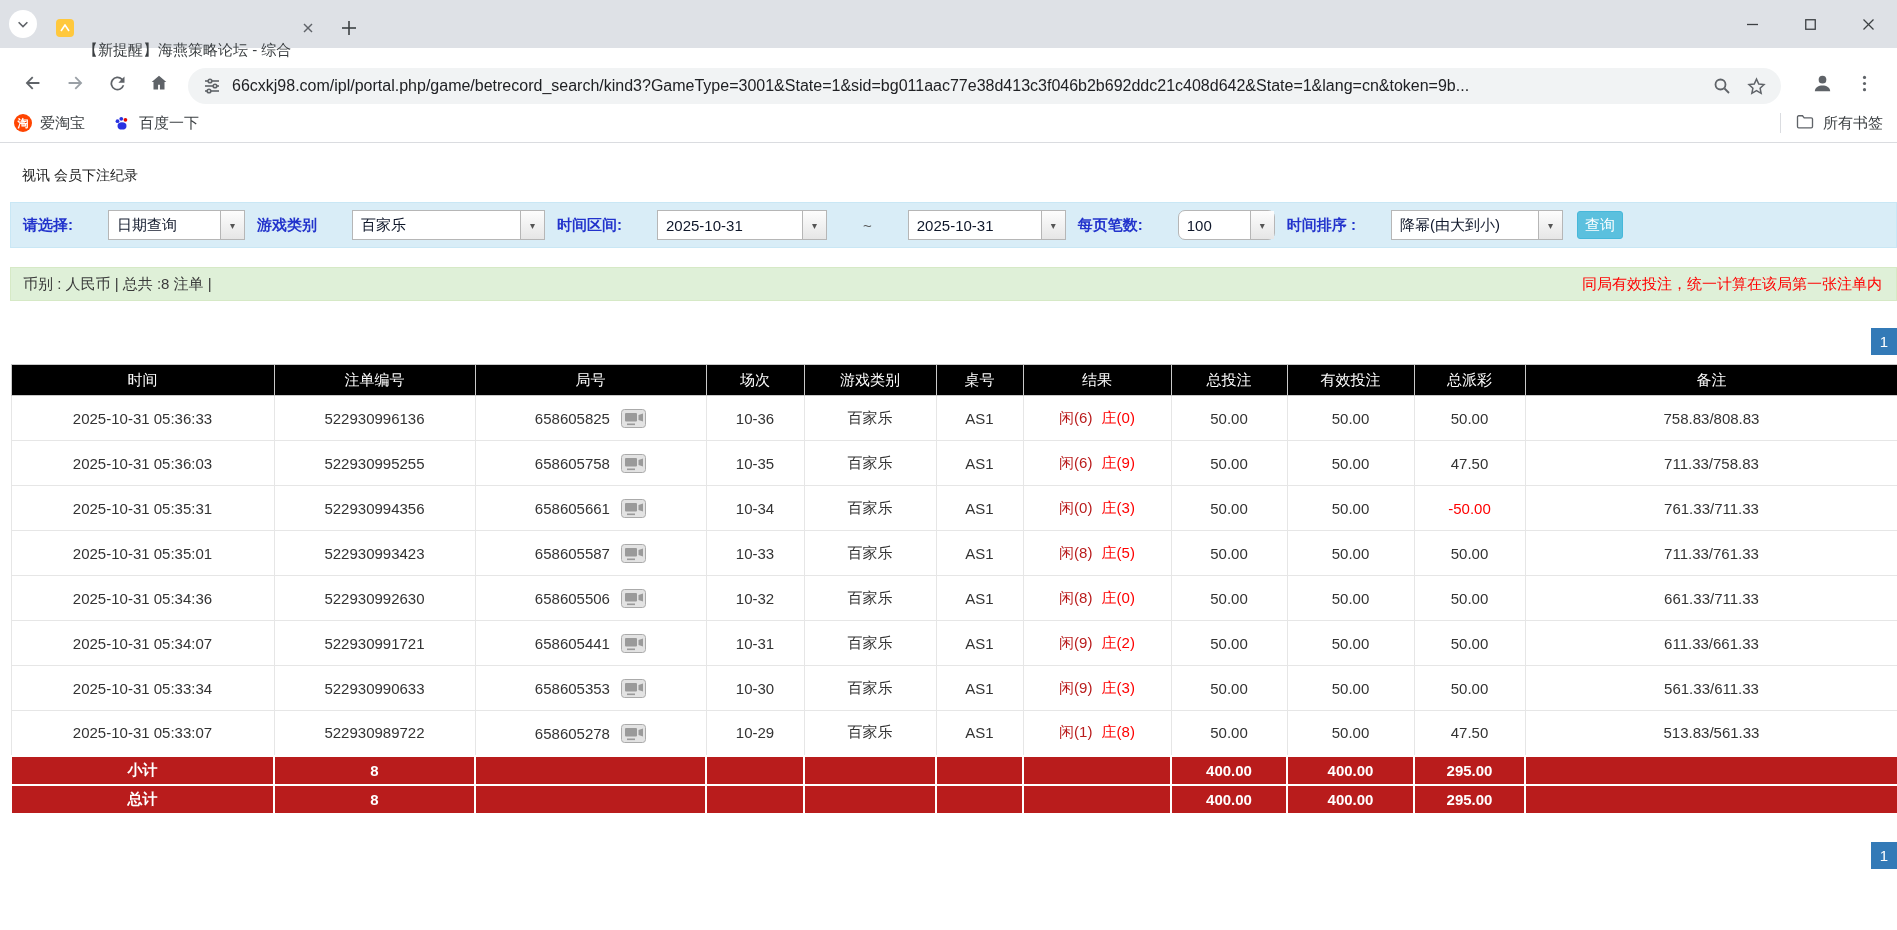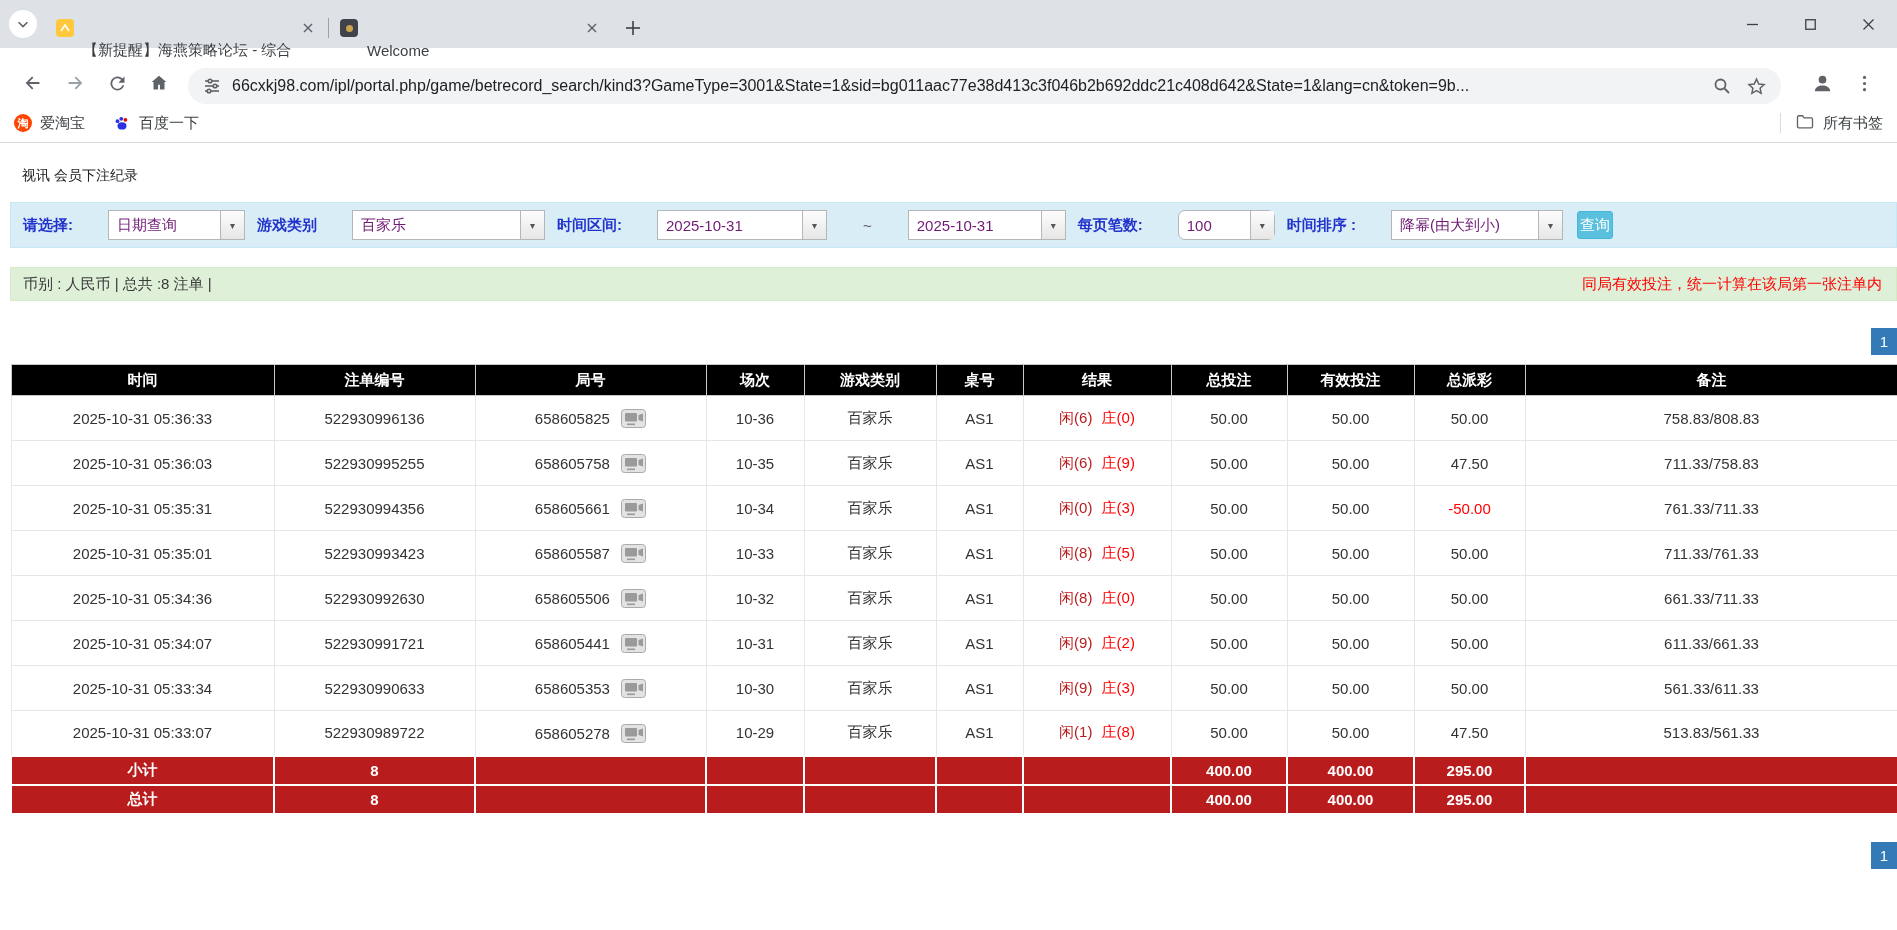--- a/index.html
+++ b/index.html
@@ -46,41 +46,41 @@
   .bm-sep { width:1px; height:20px; background:#dadce0; margin-right:14px; }
 
   
   .page-title { margin:24px 0 0 22px; font-size:14px; font-weight:500; color:#222; }
 
   .filter-bar { margin:17px 0 0 10px; height:46px; background:#d9edf7; border:1px solid #c9e7f5;
     display:flex; align-items:center; padding:0 12px; }
   .fgroup { display:flex; align-items:center; margin-right:12px;gap:28px; }
   .flabel { color:#2233cc; font-weight:bold; font-size:15px; margin-right:7px; white-space:nowrap; }
   .combo { display:flex; align-items:stretch; height:30px; background:#fff; border:1px solid #b6b6b6; }
-  .combo .val { padding:0 8px; font-size:15px; color:#701a75; display:flex; align-items:center; flex:1;
+  .combo .val { padding:0 8px; font-size:15px; color:#0f172a; display:flex; align-items:center; flex:1;
     white-space:nowrap; overflow:hidden; }
   .combo .arrow { width:24px; border-left:1px solid #b6b6b6; background:linear-gradient(#fdfdfd,#e6e6e6);
     display:flex; align-items:center; justify-content:center; color:#555; font-size:10px; }
   .w-select1 { width:137px; } .w-select2 { width:193px; } .w-date1 { width:170px; } .w-date2 { width:158px; }
   .w-pagesize { width:97px;border-radius:7px; } .w-sort { width:172px; }
   .tilde { margin:0 8px; color:#555; font-size:15px; }
-  .search-btn { width:36px; height:28px; background:#5bc0de; border:1px solid #46b8da; border-radius:3px;
+  .search-btn { width:46px; height:28px; background:#5bc0de; border:1px solid #46b8da; border-radius:3px;
     color:#fff; font-size:15px; display:flex; align-items:center; justify-content:center; margin-left:2px; }
 
   .summary-bar { margin:19px 0 0 10px; height:34px; background:#dff0d8; border:1px solid #d6e9c6;
     display:flex; align-items:center; padding:0 12px; font-size:15px; color:#3a3a3a; }
   .summary-right { margin-left:auto; color:#ff0000; padding-right:2px; }
 
   .pagination-row { margin-top:27px; height:27px; position:relative; }
   .pagination-row.bottom { margin-top:27px; }
   .page-btn { position:absolute; right:0; top:0; width:26px; height:27px; background:#337ab7; border:1px solid #337ab7;
     color:#fff; font-size:15px; display:flex; align-items:center; justify-content:center; }
 
   table.bet-table { margin:9px 0 0 10px; width:1887px; border-collapse:collapse; table-layout:fixed; font-size:15px; }
-  .bet-table th { background:#000; color:#fff; font-weight:bold; height:31px; border:1px solid #c9c9c9; padding:0; text-align:center; }
+  .bet-table th { background:#000; color:#fff; font-weight:normal; height:31px; border:1px solid #c9c9c9; padding:0; text-align:center; }
   .bet-table td { height:45px; text-align:center; color:#333; border:1px solid #e6e6e6; padding:0 4px;
     white-space:nowrap; overflow:hidden; }
   .bet-table tr.summary-row td { background:#b91c1c; color:#fff; font-weight:bold; height:29px; border:2px solid #fff; }
   .res-player { color:#b91c1c; margin-right:5px; }
   .res-banker { color:#ff0000; }
   .link-blue { color:#337ab7; }
   .payout-cell.neg { color:#ff0000; }
   .replay-icon { display:inline-block; vertical-align:middle; margin-left:7px; line-height:0; }
   .round-no { vertical-align:middle; }
 </style>
@@ -94,32 +94,20 @@
       </svg>
   </div>
   <div class="tabs">
     <div class="tab inactive">
       <span class="fav fav-yellow">
         <svg width="10" height="8" viewBox="0 0 10 8">
             <path d="M1 7 L5 1 L9 7" stroke="#fff" fill="none" stroke-width="1.6"></path>
           </svg>
       </span>
       <span class="tab-title">【新提醒】海燕策略论坛 - 综合</span>
-      <span class="tab-close">
-        <svg width="10" height="10" viewBox="0 0 10 10" stroke="#5f6368" stroke-width="1.4">
-            <line x1="1" y1="1" x2="9" y2="9"></line>
-            <line x1="9" y1="1" x2="1" y2="9"></line>
-          </svg>
-      </span>
-    </div>
-    <div class="tab inactive">
-      <span class="fav fav-dark">
-          <i></i>
-        </span>
-      <span class="tab-title">Welcome</span>
       <span class="tab-close">
         <svg width="10" height="10" viewBox="0 0 10 10" stroke="#5f6368" stroke-width="1.4">
             <line x1="1" y1="1" x2="9" y2="9"></line>
             <line x1="9" y1="1" x2="1" y2="9"></line>
           </svg>
       </span>
     </div>
   </div>
   <div class="newtab-btn">
     <svg width="14" height="14" viewBox="0 0 14 14" stroke="#3c4043" stroke-width="1.6">

